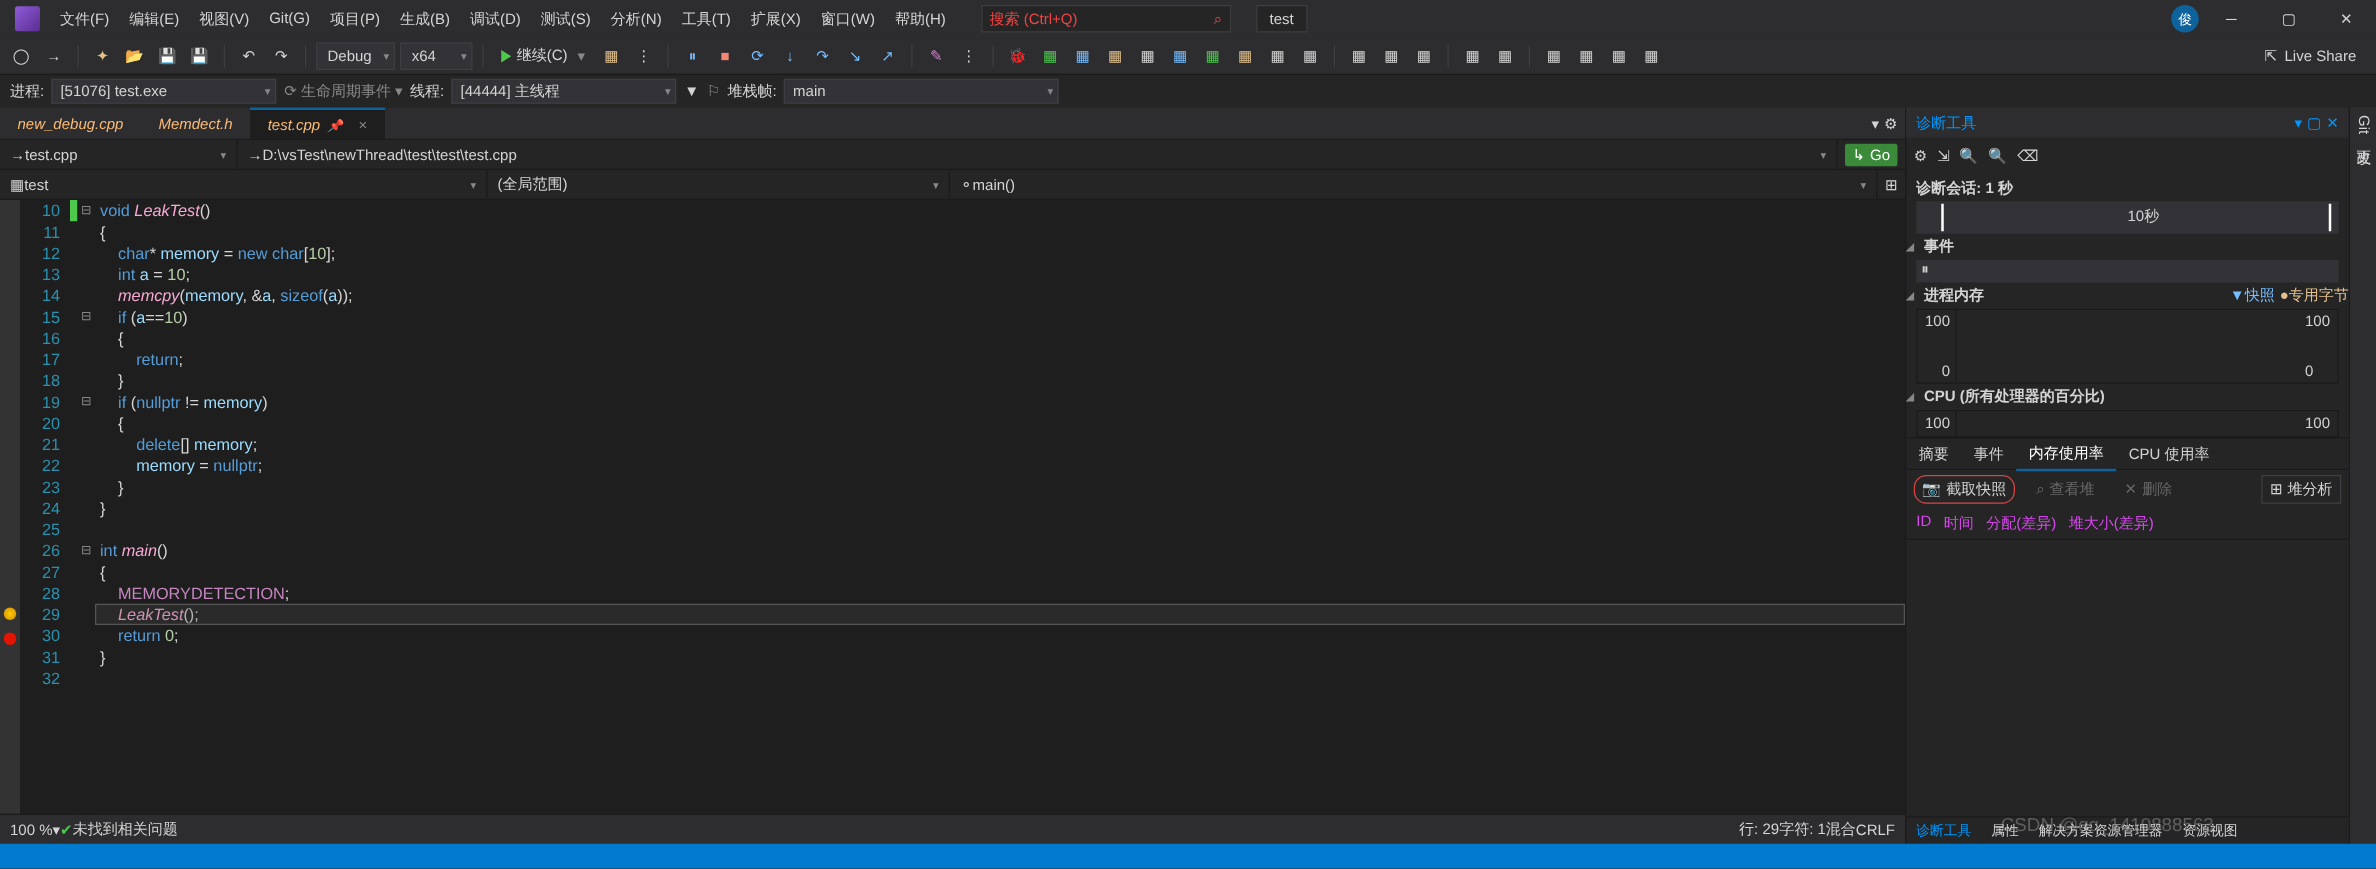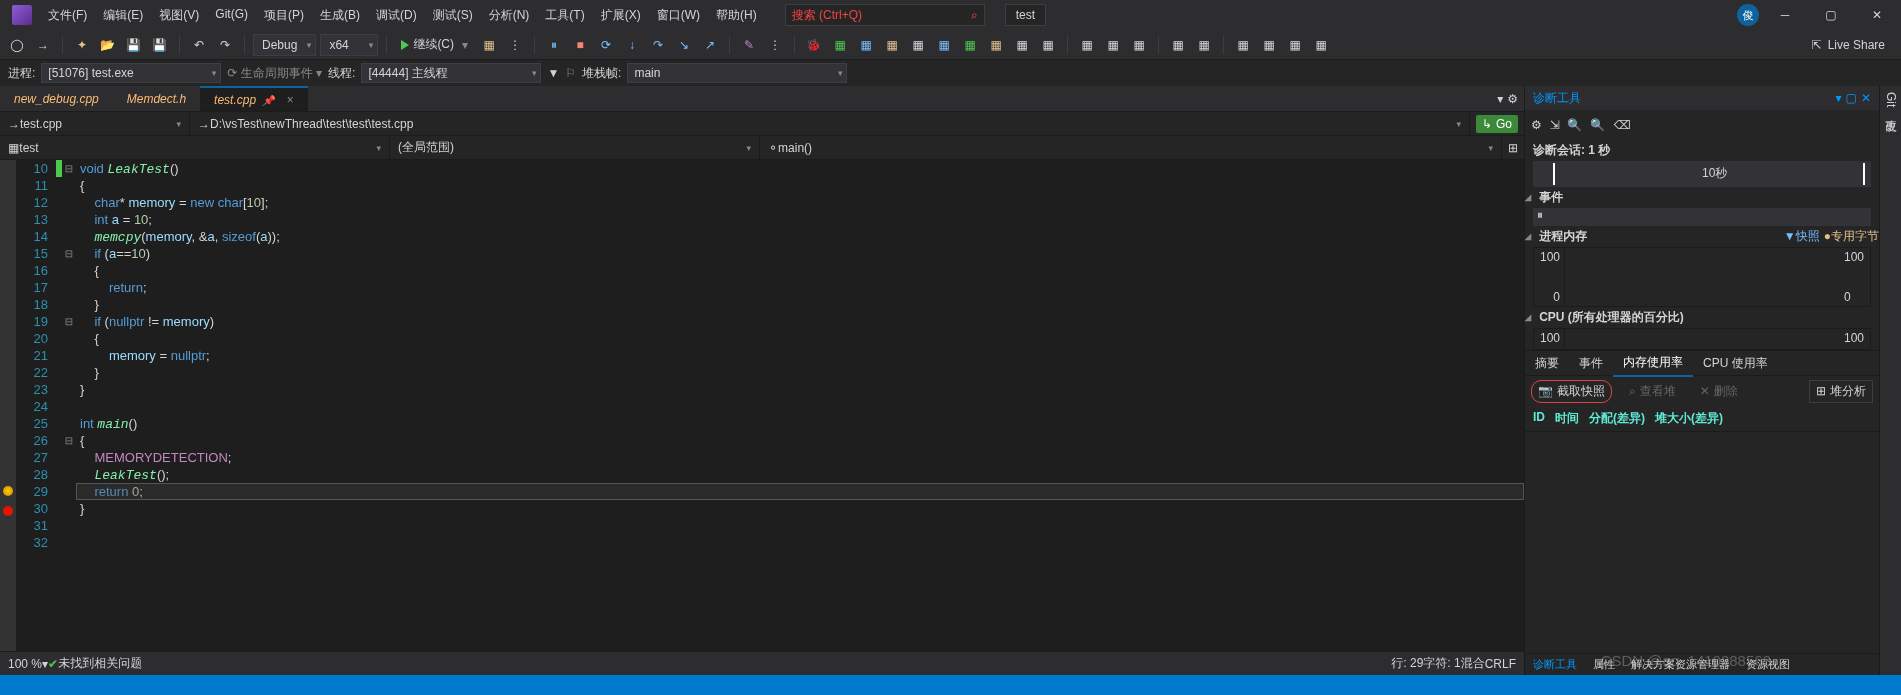--- a/index.html
+++ b/index.html
@@ -42,21 +42,21 @@
 .gutter-ln div, .gutter-fold div, .gutter-mark div { height: 17px; line-height: 17px; }
 .gutter-mark { width: 6px; }
 .mark-green { background: #4ec94e; height: 100%; }
 .gutter-fold { width: 14px; background: #1e1e1e; color: #888; text-align: center; font-size: 10px; }
 .code-text { flex: 1; padding-left: 4px; }
 .code-text .line { height: 17px; line-height: 17px; white-space: pre; }
 .hl-line { position: absolute; left: 76px; right: 0; height: 17px; background: rgba(80,80,80,0.25); border: 1px solid #555; }
 .kw { color: #569cd6; }
 .type { color: #569cd6; }
 .num { color: #b5cea8; }
-.fn { color: #86efac; font-style: italic; font-family: Liberation Mono, monospace; }
+.fn { color: #f9a8d4; font-style: italic; }
 .macro { color: #c586c0; }
 .ident { color: #9cdcfe; }
 .statusbar-ed { height: 24px; background: #2d2d30; display: flex; align-items: center; padding: 0 8px; gap: 0; border-top: 1px solid #1b1b1c; color: #d4d4d4; }
 .green-check { color: #4ec94e; }
 .right-panel { width: 355px; background: #252526; display: flex; flex-direction: column; border-left: 1px solid #1b1b1c; }
 .panel-title { height: 24px; display: flex; align-items: center; padding: 0 8px; background: #2d2d30; color: #0097fb; }
 .panel-title-right { margin-left: auto; display: flex; gap: 4px; }
 .panel-toolbar { height: 30px; display: flex; align-items: center; padding: 0 6px; gap: 8px; }
 .panel-section { padding: 2px 8px; }
 .sec-header { display: flex; align-items: center; color: #d4d4d4; font-weight: bold; gap: 4px; padding: 2px 0; }
@@ -67,21 +67,21 @@
 .graph-area { flex: 1; border-left: 1px solid #1b1b1c; }
 .graph-y-right { width: 30px; display: flex; flex-direction: column; justify-content: space-between; padding: 2px 0 2px 4px; }
 .diag-tabs { height: 26px; display: flex; align-items: center; border-top: 1px solid #1b1b1c; border-bottom: 1px solid #1b1b1c; }
 .diag-tab { padding: 4px 10px; color: #d4d4d4; }
 .diag-tab.active { border-bottom: 2px solid #0e639c; color: #fff; }
 .snap-bar { height: 30px; display: flex; align-items: center; padding: 0 6px; gap: 10px; }
 .snap-btn { display: flex; align-items: center; gap: 4px; border: 1px solid rgba(255,0,0,0); padding: 2px 6px; border-radius: 10px; text-align: center; }
 .snap-btn.circled { border-color: #d94545; }
 .heap-btn { border: 1px solid #3e3e42; padding: 2px 6px; display: flex; align-items: center; gap: 4px; margin-left: auto; }
 .disabled { color: #666; }
-.col-headers { display: flex; padding: 4px 8px; gap: 10px; color: #5eead4; border-bottom: 1px solid #1b1b1c; font-weight: bold; }
+.col-headers { display: flex; padding: 4px 8px; gap: 10px; color: #d946ef; border-bottom: 1px solid #1b1b1c; }
 .bottom-tabs { height: 22px; display: flex; align-items: center; border-top: 1px solid #1b1b1c; font-size: 11px; }
 .bot-tab { padding: 2px 8px; color: #d4d4d4; }
 .bot-tab.active { color: #0097fb; }
 .side-strip { width: 22px; background: #2d2d30; border-left: 1px solid #1b1b1c; writing-mode: vertical-rl; display: flex; align-items: center; padding-top: 6px; color: #d4d4d4; }
 .watermark { position: absolute; right: 130px; bottom: 26px; color: rgba(200,200,200,0.35); font-size: 15px; pointer-events: none; }
 .blue-footer { height: 20px; background: #007acc; }
 .camera-ico::before { content: "📷"; font-size: 12px; }
 .gear-ico::before { content: "⚙"; }
 .zoom-in::before { content: "🔍"; }
 .pin::before { content: "📌"; font-size: 10px; }
@@ -308,20 +308,21 @@
           <div class="line">{</div>
           <div class="line">    <span class="type">char</span>* <span class="ident">memory</span> = <span class="kw">new</span> <span class="type">char</span>[<span class="num">10</span>];</div>
           <div class="line">    <span class="type">int</span> <span class="ident">a</span> = <span class="num">10</span>;</div>
           <div class="line">    <span class="fn">memcpy</span>(<span class="ident">memory</span>, &amp;<span class="ident">a</span>, <span class="kw">sizeof</span>(<span class="ident">a</span>));</div>
           <div class="line">    <span class="kw">if</span> (<span class="ident">a</span>==<span class="num">10</span>)</div>
           <div class="line">    {</div>
           <div class="line">        <span class="kw">return</span>;</div>
           <div class="line">    }</div>
           <div class="line">    <span class="kw">if</span> (<span class="kw">nullptr</span> != <span class="ident">memory</span>)</div>
           <div class="line">    {</div>
+          <div class="line">        <span class="kw">delete</span>[] <span class="ident">memory</span>;</div>
           <div class="line">        <span class="ident">memory</span> = <span class="kw">nullptr</span>;</div>
           <div class="line">    }</div>
           <div class="line">}</div>
           <div class="line"></div>
           <div class="line"><span class="type">int</span> <span class="fn">main</span>()</div>
           <div class="line">{</div>
           <div class="line">    <span class="macro">MEMORYDETECTION</span>;</div>
           <div class="line">    <span class="fn">LeakTest</span>();</div>
           <div class="line">    <span class="kw">return</span> <span class="num">0</span>;</div>
           <div class="line">}</div>

